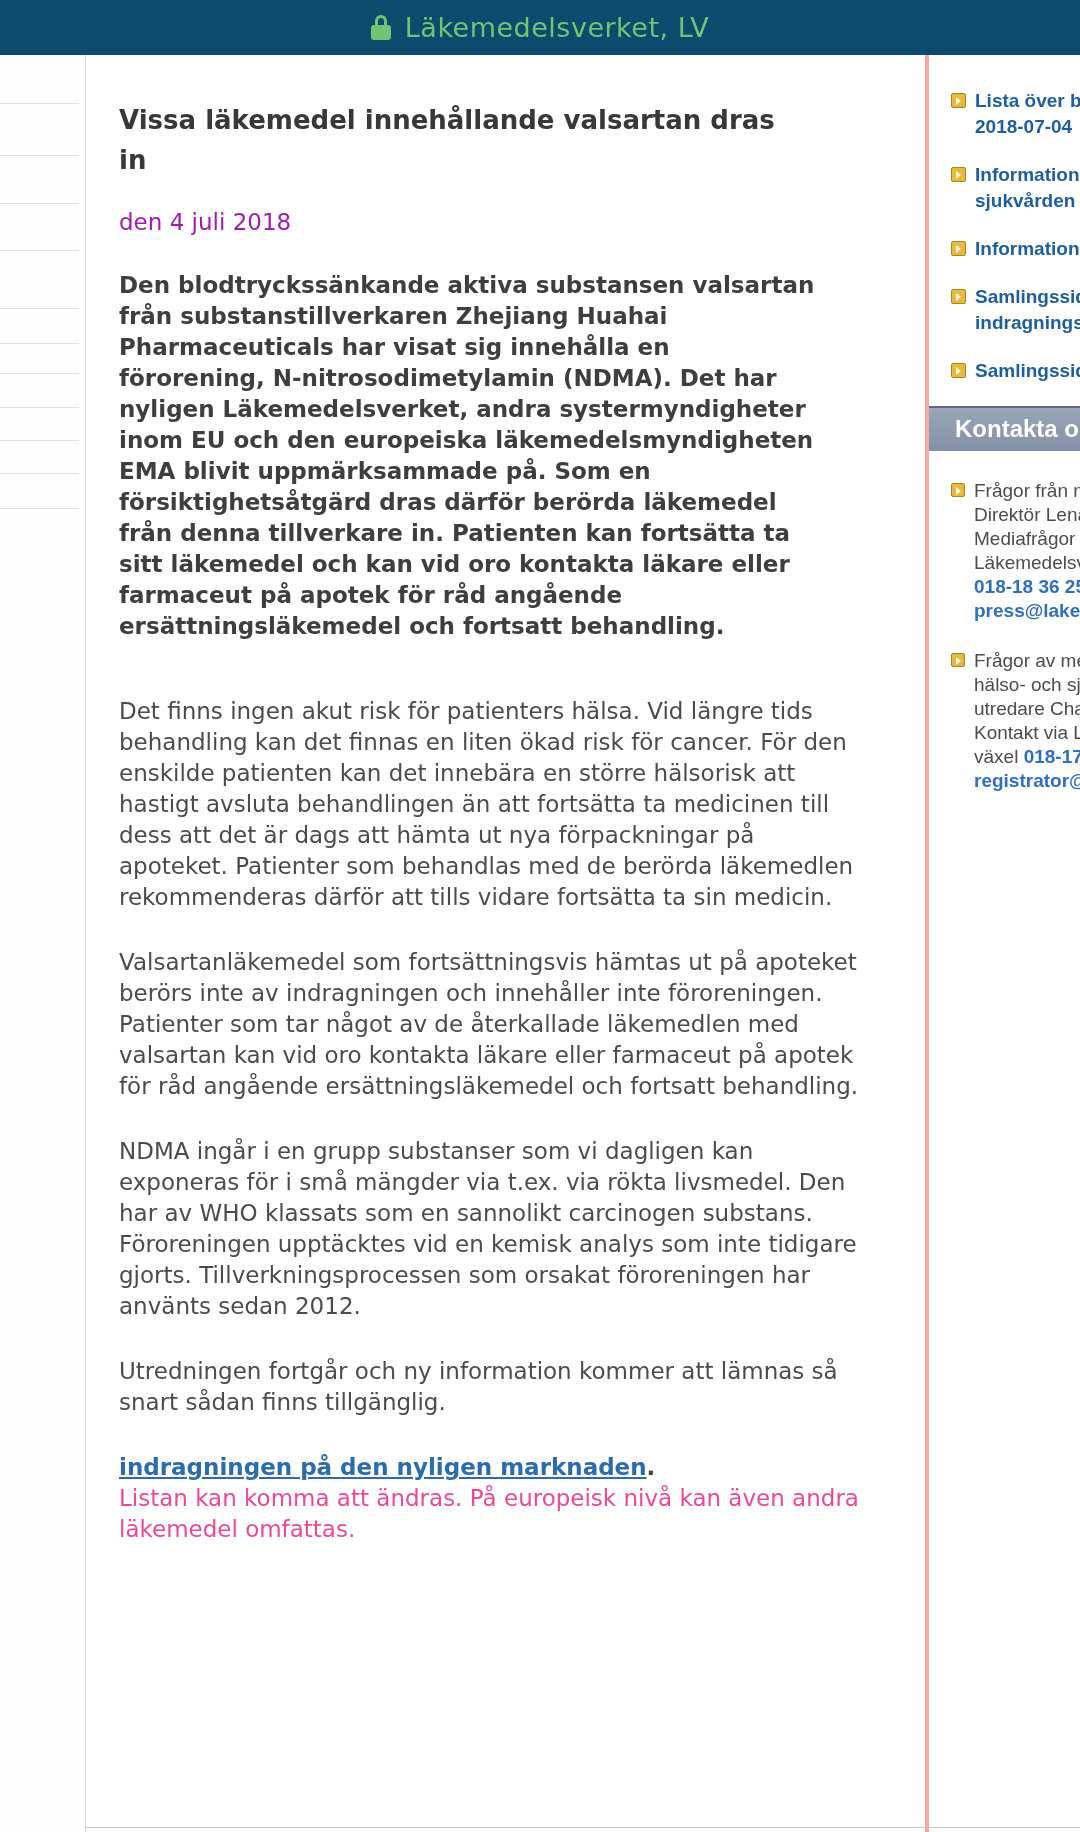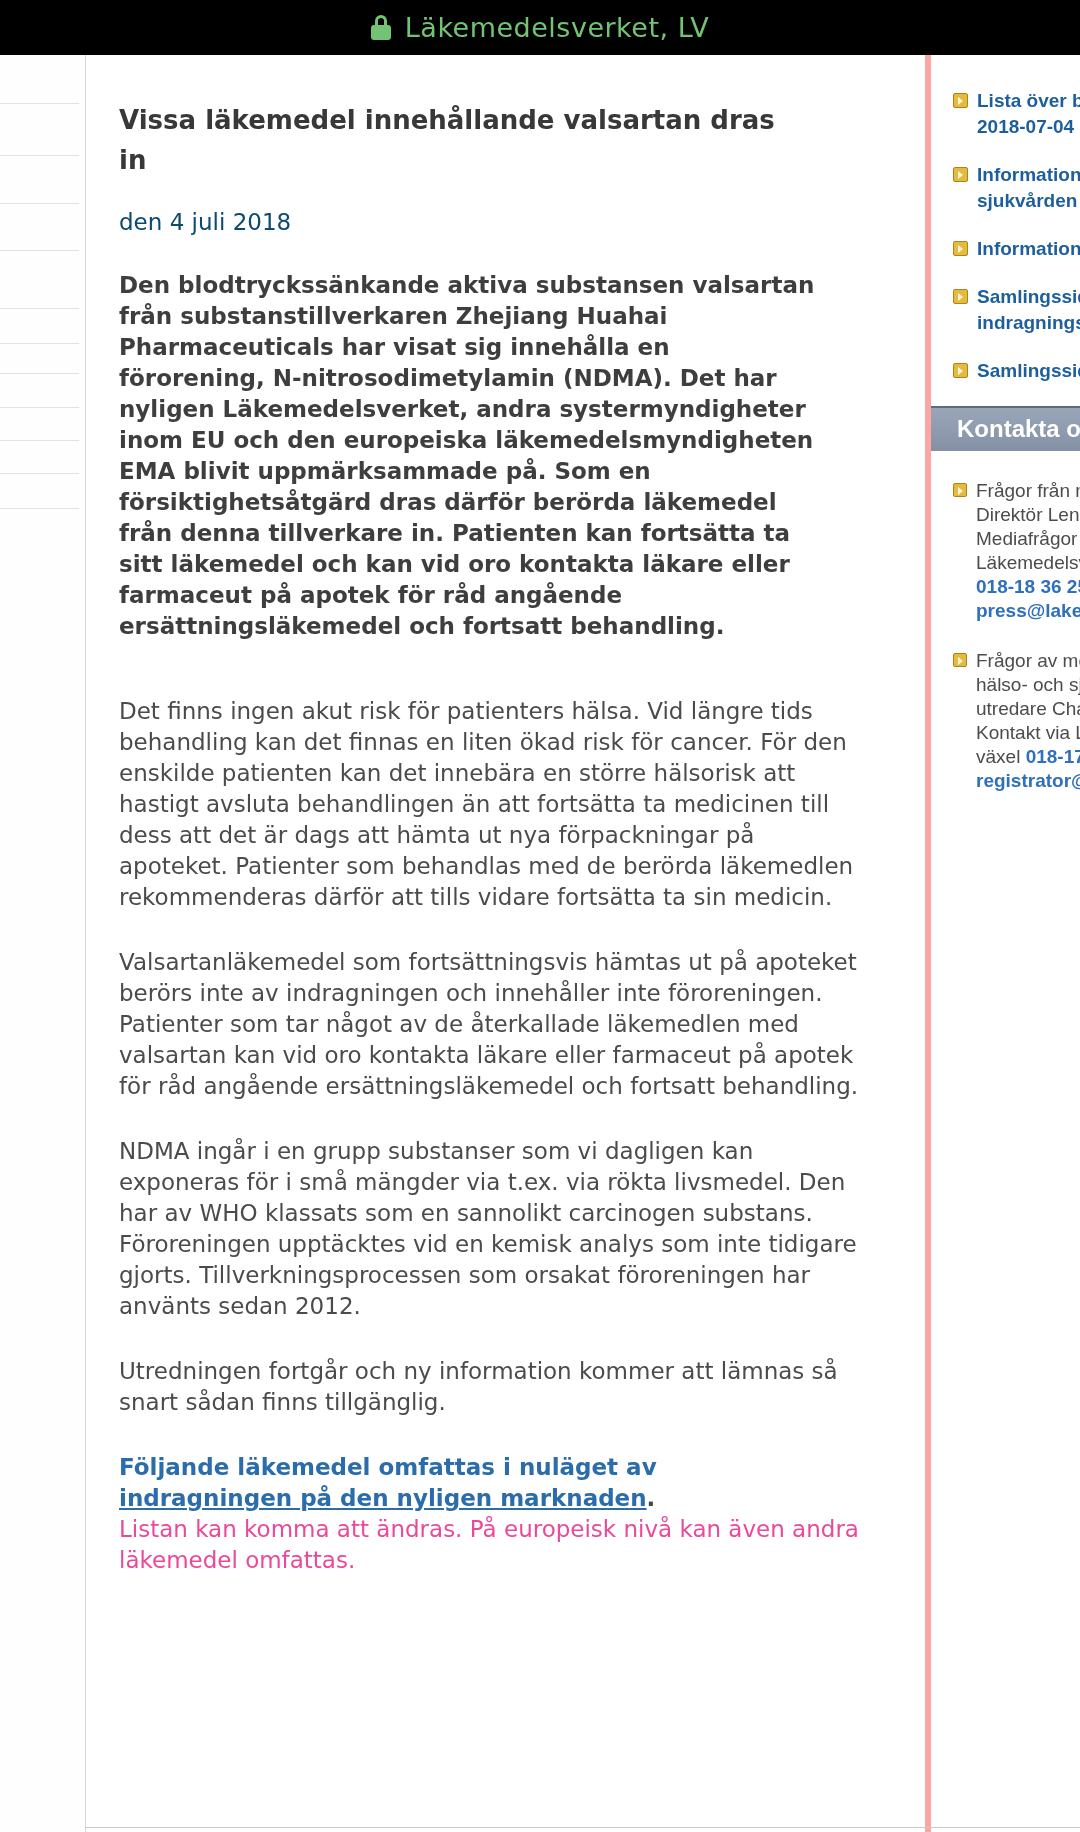--- a/index.html
+++ b/index.html
@@ -2,50 +2,50 @@
 <html><head>
 <meta charset="utf-8">
 <style>
   html,body{margin:0;padding:0;}
   body{
     width:1080px;height:1832px;overflow:hidden;background:#ffffff;
     font-family:"DejaVu Sans",sans-serif;position:relative;
   }
   
   .browser-bar{
-    height:55px;background:#000000;display:flex;align-items:center;justify-content:center;
+    height:55px;background:#0c4a6e;display:flex;align-items:center;justify-content:center;
     gap:12px;
   }
   .site-title{color:#72c474;font-size:27px;letter-spacing:0.5px;}
   .lock{position:relative;width:22px;height:28px;display:inline-block;}
   .lock .shackle{
     position:absolute;top:1px;left:4px;width:12px;height:12px;
     border:3px solid #72c474;border-bottom:none;border-radius:8px 8px 0 0;box-sizing:border-box;
   }
   .lock .lockbody{
     position:absolute;bottom:2px;left:0;width:20px;height:15px;background:#72c474;border-radius:3px;
   }
   
   .page{display:flex;width:1080px;min-height:1777px;position:relative;}
   .left-rail{
     width:85px;flex:0 0 85px;border-right:1px solid #d8d8d8;position:relative;background:#fefefe;
   }
   .rail-line{position:absolute;left:0;right:6px;height:1px;background:#e2e2e2;}
   .main{
-    width:790px;flex:0 0 790px;border-right:6px solid #fca5a5;
+    width:790px;flex:0 0 790px;border-right:4px solid #fca5a5;
     padding:45px 16px 0 33px;box-sizing:content-box;
   }
   .right-rail{flex:1 1 auto;padding-top:33px;overflow:visible;}
   .bottom-line{position:absolute;left:85px;right:0;top:1827px;height:1px;background:#c8c8c8;}
   
   h1.article-title{
     font-size:26px;line-height:40px;color:#383838;font-weight:bold;
     margin:0 0 28px 0;max-width:680px;
   }
-  .article-date{font-size:23px;line-height:28px;color:#0c4a6e;margin:0 0 34px 0;}
+  .article-date{font-size:23px;line-height:28px;color:#a21caf;margin:0 0 34px 0;}
   .lead{
     font-size:23px;line-height:31px;color:#3e3e3e;font-weight:bold;
     max-width:700px;margin:0 0 54px 0;
   }
   p.body-p{font-size:23px;line-height:31px;color:#4b4b4b;max-width:740px;margin:0 0 34px 0;}
   .closing{font-size:23px;line-height:31px;max-width:740px;margin:18px 0 0 0;}
   .closing-link{color:#2b6cab;font-weight:bold;text-decoration:none;cursor:pointer;}
   .closing-link .cl1{display:block;}
   .closing-link .cl2{text-decoration:underline;}
   .closing-period{color:#464646;font-weight:bold;}
@@ -114,21 +114,21 @@
   <div class="main">
     <h1 class="article-title">Vissa läkemedel innehållande valsartan dras in</h1>
     <div class="article-date">den 4 juli 2018</div>
     <p class="lead">Den blodtryckssänkande aktiva substansen valsartan från substanstillverkaren Zhejiang Huahai Pharmaceuticals har visat sig innehålla en förorening, N-nitrosodimetylamin (NDMA). Det har nyligen Läkemedelsverket, andra systermyndigheter inom EU och den europeiska läkemedelsmyndigheten EMA blivit uppmärksammade på. Som en försiktighetsåtgärd dras därför berörda läkemedel från denna tillverkare in. Patienten kan fortsätta ta sitt läkemedel och kan vid oro kontakta läkare eller farmaceut på apotek för råd angående ersättningsläkemedel och fortsatt behandling.</p>
     <p class="body-p">Det finns ingen akut risk för patienters hälsa. Vid längre tids behandling kan det finnas en liten ökad risk för cancer. För den enskilde patienten kan det innebära en större hälsorisk att hastigt avsluta behandlingen än att fortsätta ta medicinen till dess att det är dags att hämta ut nya förpackningar på apoteket. Patienter som behandlas med de berörda läkemedlen rekommenderas därför att tills vidare fortsätta ta sin medicin.</p>
     <p class="body-p">Valsartanläkemedel som fortsättningsvis hämtas ut på apoteket berörs inte av indragningen och innehåller inte föroreningen. Patienter som tar något av de återkallade läkemedlen med valsartan kan vid oro kontakta läkare eller farmaceut på apotek för råd angående ersättningsläkemedel och fortsatt behandling.</p>
     <p class="body-p">NDMA ingår i en grupp substanser som vi dagligen kan exponeras för i små mängder via t.ex. via rökta livsmedel. Den har av WHO klassats som en sannolikt carcinogen substans. Föroreningen upptäcktes vid en kemisk analys som inte tidigare gjorts. Tillverkningsprocessen som orsakat föroreningen har använts sedan 2012.</p>
     <p class="body-p">Utredningen fortgår och ny information kommer att lämnas så snart sådan finns tillgänglig.</p>
     <div class="closing">
       <a class="closing-link">
-        <span class="cl1">Följande läkemedel omfattas i nuläget av</span><span class="cl2">indragningen på den nyligen marknaden</span></a><span class="closing-period">.</span>
+        <span class="cl2">indragningen på den nyligen marknaden</span></a><span class="closing-period">.</span>
       <span class="closing-text">Listan kan komma att ändras. På europeisk nivå kan även andra läkemedel omfattas.</span>
     </div>
   </div>
 
   <div class="right-rail">
 
     <a class="side-link">
       <span class="gold-icon"></span>
       <span class="side-link-text">
         <span class="ln">Lista över berörda</span>

